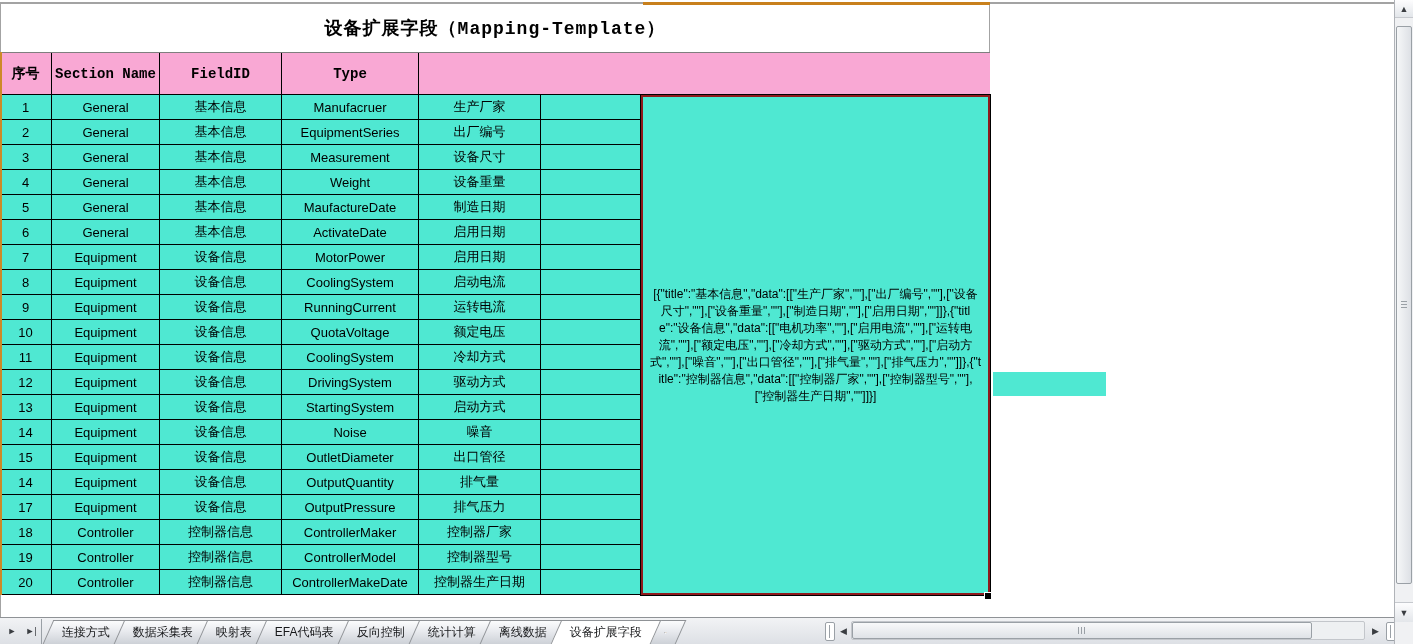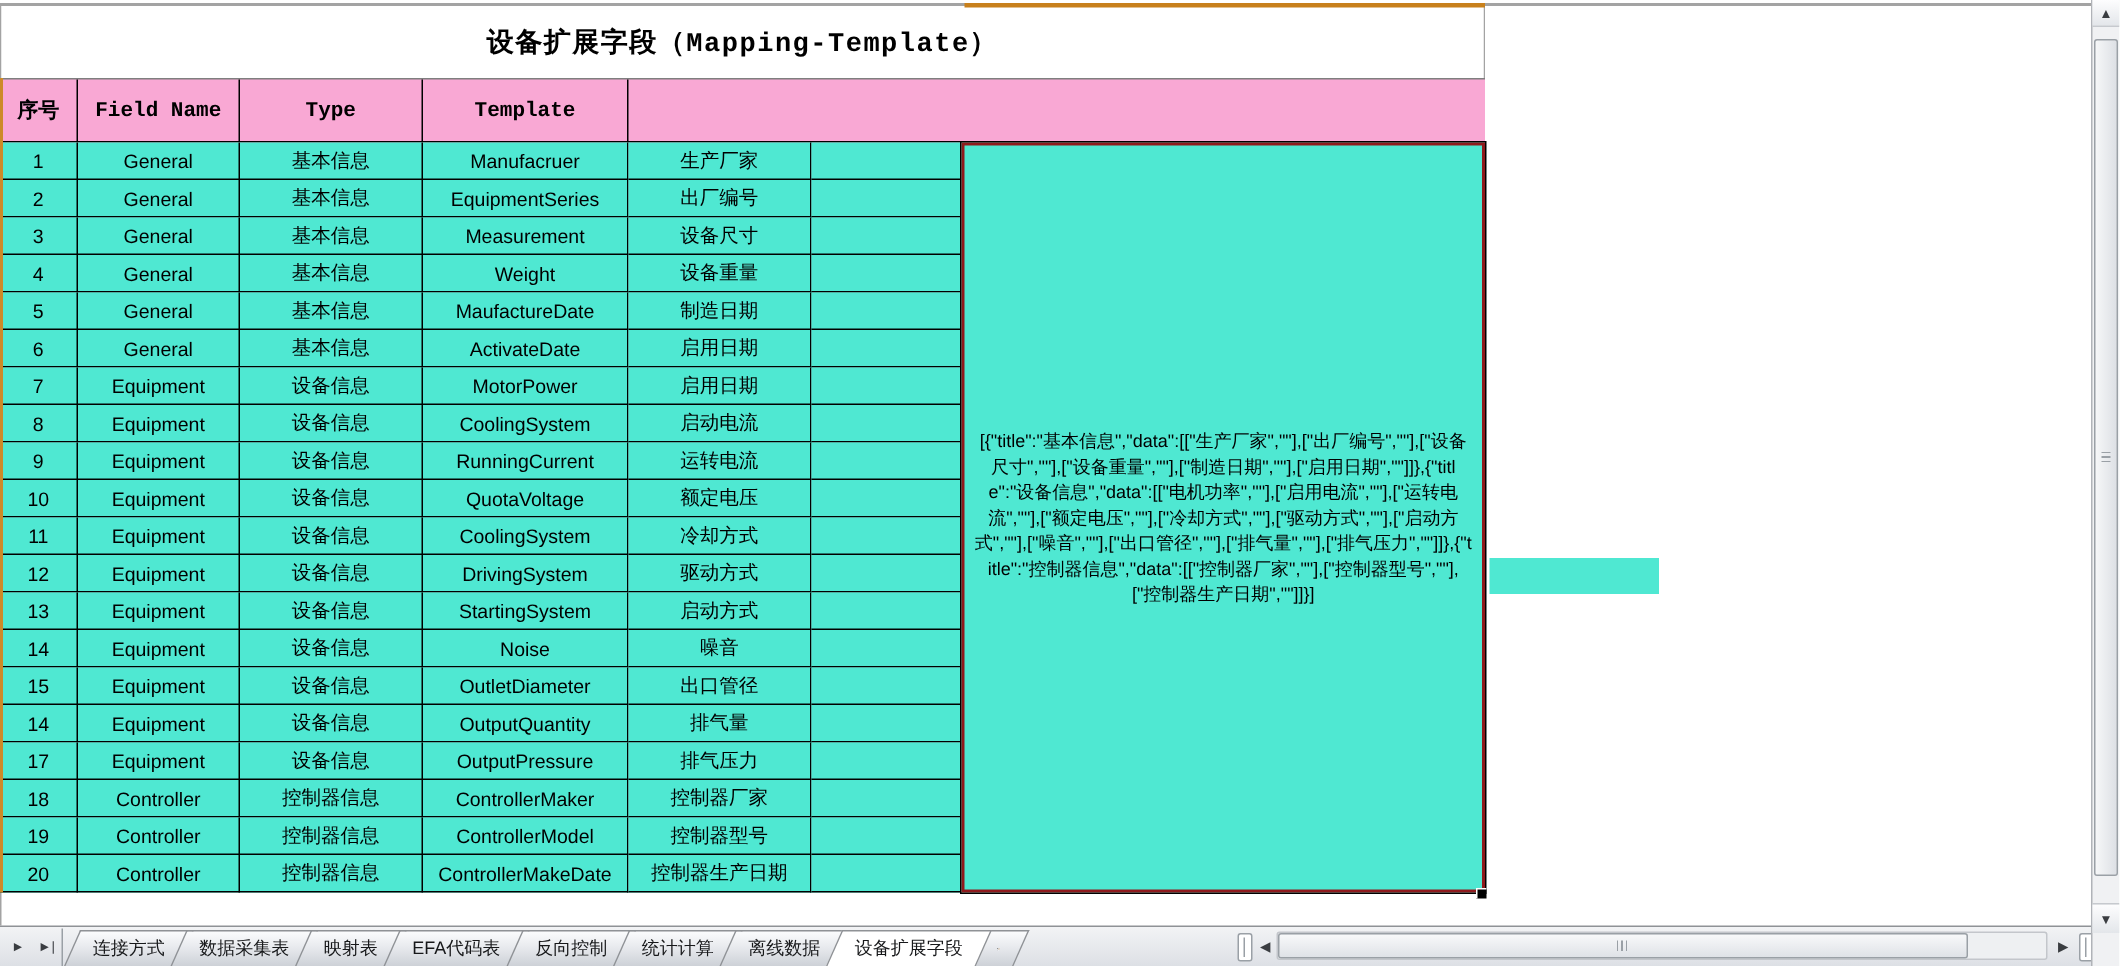--- a/index.html
+++ b/index.html
@@ -106,27 +106,27 @@
 
   <div class="title-cell">
     <span>设备扩展字段（Mapping-Template）</span>
   </div>
 
   <div class="header-row">
 
       <div class="hcell">序号</div>
 
 
-
-
-      <div class="hcell">Field Name</div>
+      <div class="hcell">Section Name</div>
+
+      <div class="hcell">FieldID</div>
+
 
       <div class="hcell">Type</div>
 
-      <div class="hcell">Template</div>
     </div>
 
   <div class="body-grid">
 
       <div class="trow">
         <div class="tcell">1</div>
         <div class="tcell">General</div>
         <div class="tcell">基本信息</div>
         <div class="tcell">Manufacruer</div>
         <div class="tcell">生产厂家</div>

